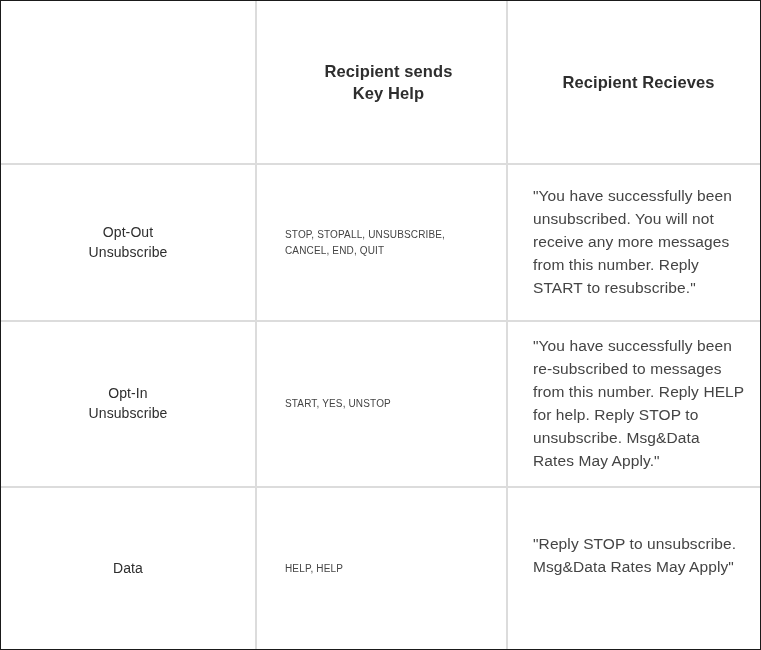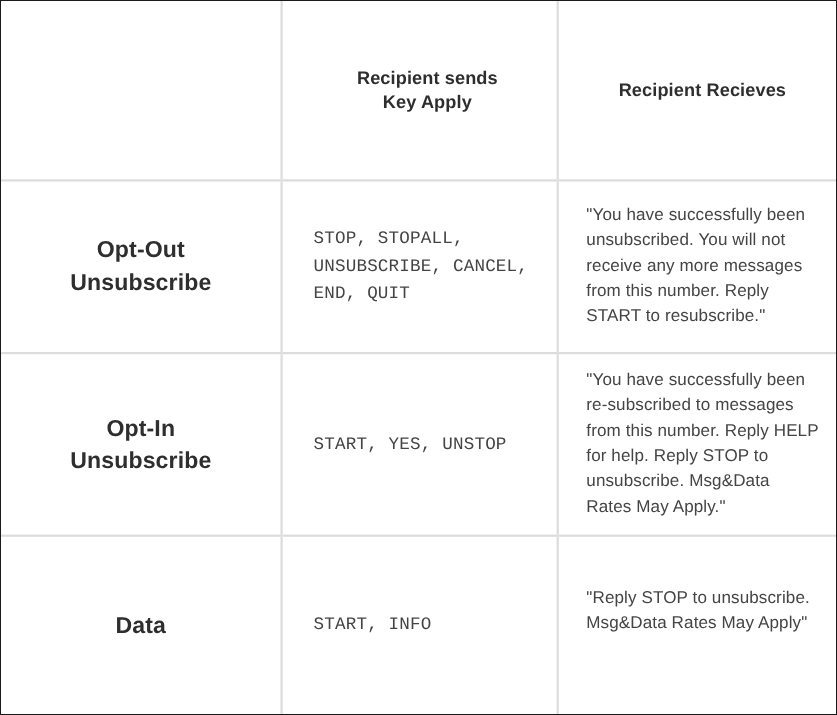--- a/index.html
+++ b/index.html
@@ -60,42 +60,41 @@
     font-weight: bold;
     color: #2e2e2e;
     text-align: center;
     line-height: 1.35;
     letter-spacing: 0.1px;
     padding: 0 10px;
   }
 
   
   .category-label {
-    font-size: 21px;
-    font-weight: bold;
+    font-size: 14px;
+    font-weight: normal;
     color: #2e2e2e;
     text-align: center;
     line-height: 1.4;
     letter-spacing: 0.1px;
     padding: 0 10px;
   }
 
   
   td.col-keyword-cell {
     padding-left: 28px;
     padding-right: 14px;
   }
   .keyword-text {
-    font-size: 16px;
+    font-size: 10px;
     font-weight: normal;
     color: #444444;
     text-align: left;
     line-height: 1.55;
     letter-spacing: 0.15px;
-    font-family: Liberation Mono, monospace;
   }
 
   
   td.col-message-cell {
     padding-left: 25px;
     padding-right: 16px;
   }
   .message-text {
     font-size: 15.5px;
     font-weight: normal;
@@ -120,21 +119,21 @@
       <col class="col-keyword">
       <col class="col-message">
     </colgroup>
     <tbody>
 
       <tr class="header-row">
         <td class="empty-cell"></td>
         <td class="col-keyword-cell">
           <div class="header-label">
             <span>Recipient sends</span><br>
-            <span>Key Apply</span>
+            <span>Key Help</span>
           </div>
         </td>
         <td class="col-message-cell">
           <div class="header-label">Recipient Recieves</div>
         </td>
       </tr>
 
       <tr class="data-row row-1">
         <td>
           <div class="category-label">
@@ -163,21 +162,21 @@
         <td class="col-message-cell">
           <div class="message-text">"You have successfully been re-subscribed to messages from this number. Reply HELP for help. Reply STOP to unsubscribe. Msg&amp;Data Rates May Apply."</div>
         </td>
       </tr>
 
       <tr class="data-row row-3 last-row">
         <td>
           <div class="category-label">Data</div>
         </td>
         <td class="col-keyword-cell">
-          <div class="keyword-text">START, INFO</div>
+          <div class="keyword-text">HELP, HELP</div>
         </td>
         <td class="col-message-cell msg-row-3">
           <div class="message-text">"Reply STOP to unsubscribe. Msg&amp;Data Rates May Apply"</div>
         </td>
       </tr>
 
     </tbody>
   </table>
 </div>
 

